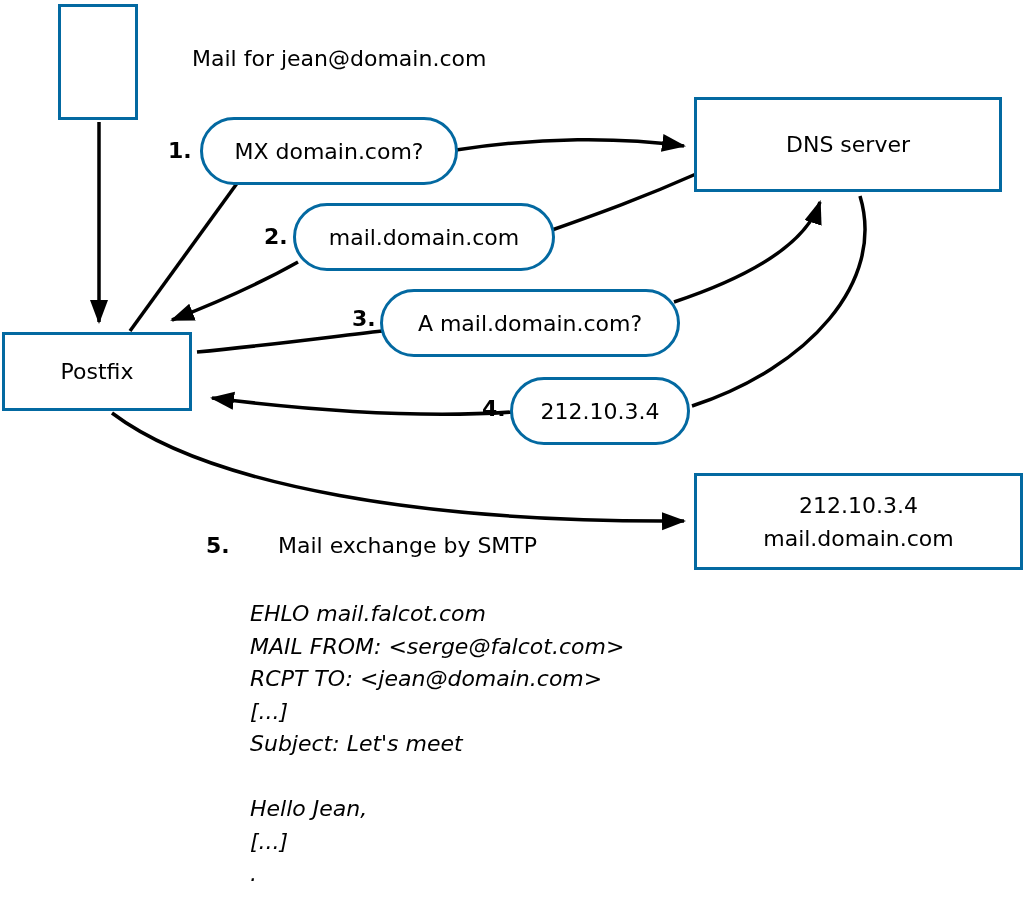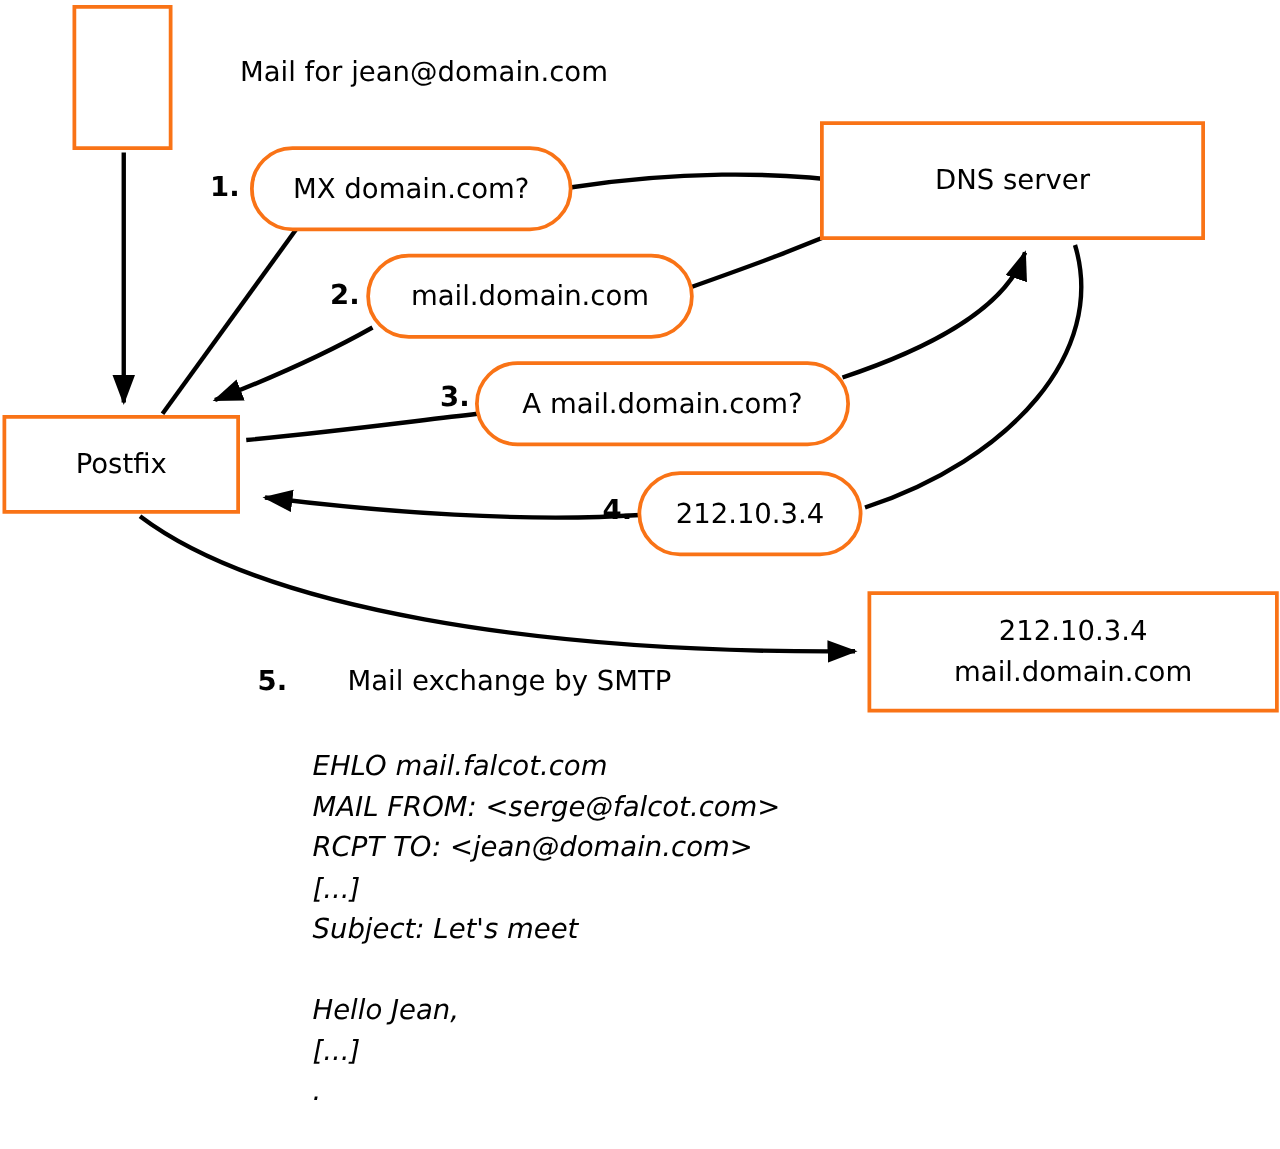--- a/index.html
+++ b/index.html
@@ -21,21 +21,21 @@
     z-index: 0;
   }
   .arrows path.link {
     stroke: #000000;
     stroke-width: 3.5;
     fill: none;
   }
   .node {
     position: absolute;
     background: #ffffff;
-    border: 3px solid #f97316;
+    border: 3px solid #0369a1;
     display: flex;
     align-items: center;
     justify-content: center;
     font-size: 22px;
     z-index: 1;
     text-align: right;
   }
   .pill { border-radius: 40px; }
   .num {
     position: absolute;
@@ -97,21 +97,21 @@
 
     <path class="link" d="M112,413 C210,487 430,523 684,521" marker-end="url(#ah)"></path>
   </svg>
 
   <div class="node" style="left:58px; top:4px; width:80px; height:116px;"></div>
 
   <div class="free-label" style="left:164px; top:46px;">Mail for jean@domain.com</div>
 
   <div class="node" style="left:2px; top:332px; width:190px; height:79px;">Postfix</div>
 
-  <div class="node" style="left:656px; top:97px; width:308px; height:95px;">DNS server</div>
+  <div class="node" style="left:694px; top:97px; width:308px; height:95px;">DNS server</div>
 
   <div class="num" style="left:168px; top:138px;">1.</div>
   <div class="node pill" style="left:200px; top:117px; width:258px; height:68px;">MX domain.com?</div>
 
   <div class="num" style="left:264px; top:224px;">2.</div>
   <div class="node pill" style="left:293px; top:203px; width:262px; height:68px;">mail.domain.com</div>
 
   <div class="num" style="left:352px; top:306px;">3.</div>
   <div class="node pill" style="left:380px; top:289px; width:300px; height:68px;">A mail.domain.com?</div>
 

